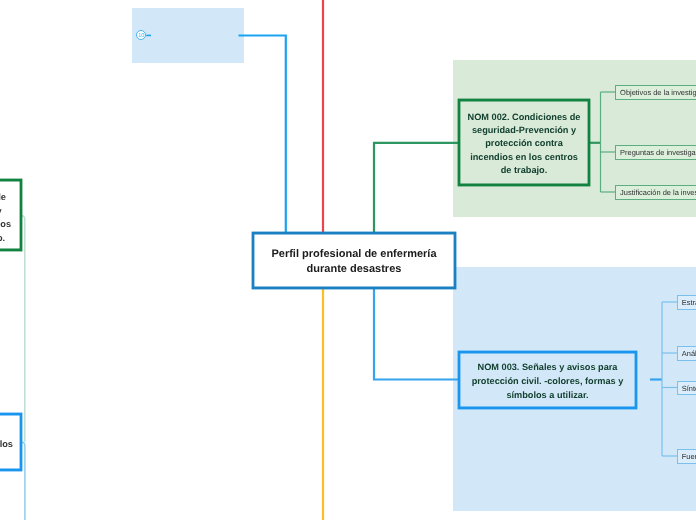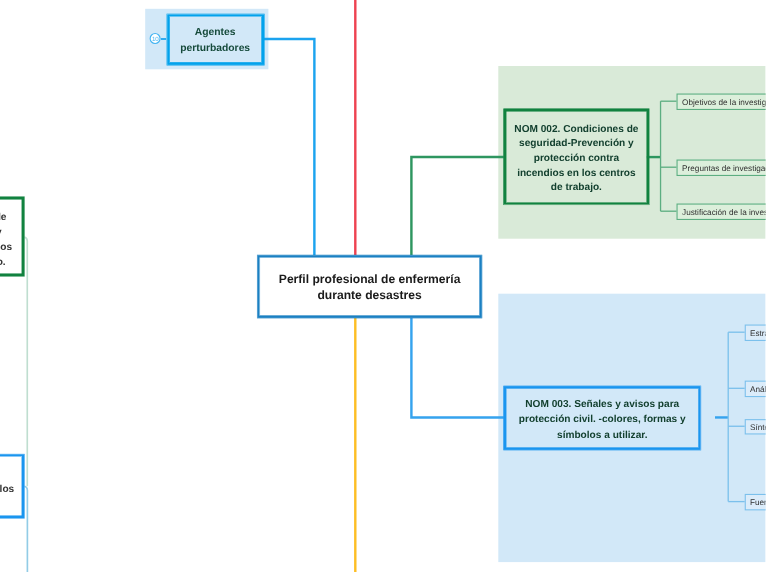--- a/index.html
+++ b/index.html
@@ -7,21 +7,21 @@
   body{width:696px;height:520px;background:#ffffff;overflow:hidden;
        font-family:"Liberation Sans",sans-serif;-webkit-font-smoothing:antialiased;text-rendering:geometricPrecision;}
   #stage{position:relative;width:696px;height:520px;overflow:hidden;}
   svg.links{position:absolute;left:0;top:0;width:696px;height:520px;}
   .panel{position:absolute;}
   .node{position:absolute;box-sizing:border-box;display:flex;align-items:center;
         justify-content:center;text-align:center;}
   .node span{display:block;white-space:nowrap;}
 
   
-  #central{left:234px;top:232px;width:204px;height:57px;padding-top:2.2px;border:2px solid #1b80c2;
+  #central{left:252px;top:232px;width:204px;height:57px;padding-top:2.2px;border:2px solid #1b80c2;
            box-shadow:0 0 0 0.4px #1b80c2, inset 0 0 0 0.4px #1b80c2;
            background:#ffffff;}
   #central span{font-size:11.0px;font-weight:bold;color:#1b1b1b;line-height:14.2px;}
 
   
   #agentes-panel{left:131.8px;top:7.5px;width:112.4px;height:55.1px;background:#d2e8f8;}
   #agentes{left:151.6px;top:12.7px;width:88px;height:46.2px;padding-top:1.2px;border:2px solid #02a2ec;
            box-shadow:0 0 0 0.55px #02a2ec, inset 0 0 0 0.55px #02a2ec;
            background:transparent;}
   #agentes span{font-size:9.4px;font-weight:bold;color:#154a3b;line-height:14.5px;}
@@ -102,23 +102,20 @@
 
       <path d="M16,215.5 L21,215.5 Q24.8,215.5 24.8,219.3 L24.8,442" stroke="#bfded0" stroke-width="1.5"></path>
       <path d="M16,442 L21,442 Q24.9,442 24.9,445.8 L24.9,520" stroke="#92cce6" stroke-width="1.5"></path>
     </g>
   </svg>
 
   <div class="node" id="central">
     <span>Perfil profesional de enfermería<br>durante desastres</span>
   </div>
 
-  <div class="node" id="agentes">
-    <span>Agentes<br>perturbadores</span>
-  </div>
   <div id="agentes-badge">10</div>
 
   <div class="node" id="nom002">
     <span>NOM 002. Condiciones de<br>seguridad-Prevención y<br>protección contra<br>incendios en los centros<br>de trabajo.</span>
   </div>
 
   <div class="node" id="nom003">
     <span>NOM 003. Señales y avisos para<br>protección civil. -colores, formas y<br>símbolos a utilizar.</span>
   </div>
 

